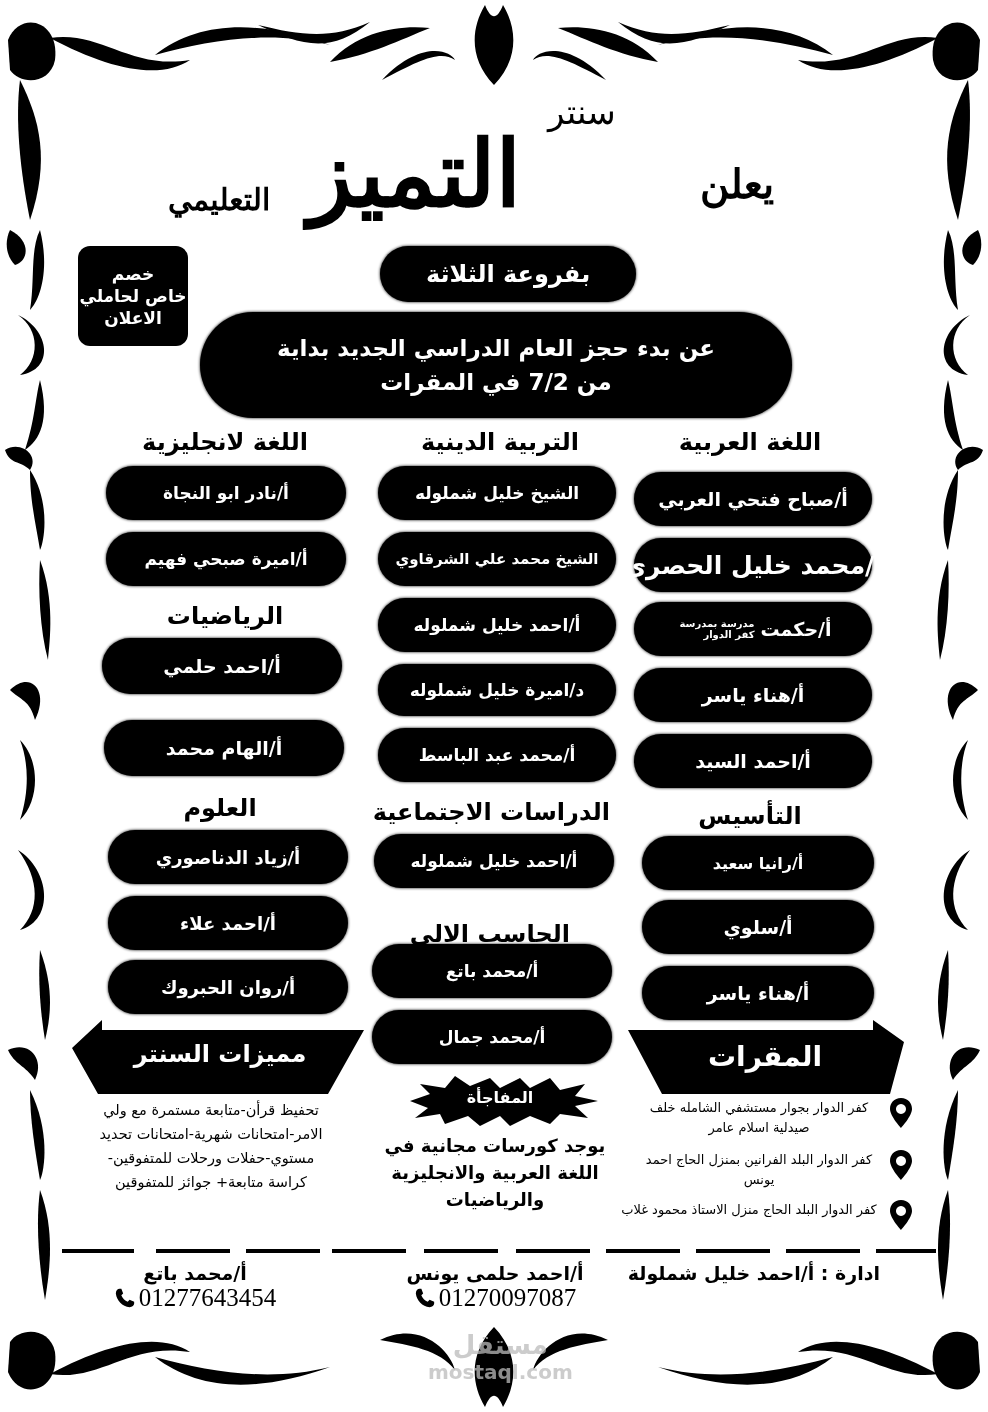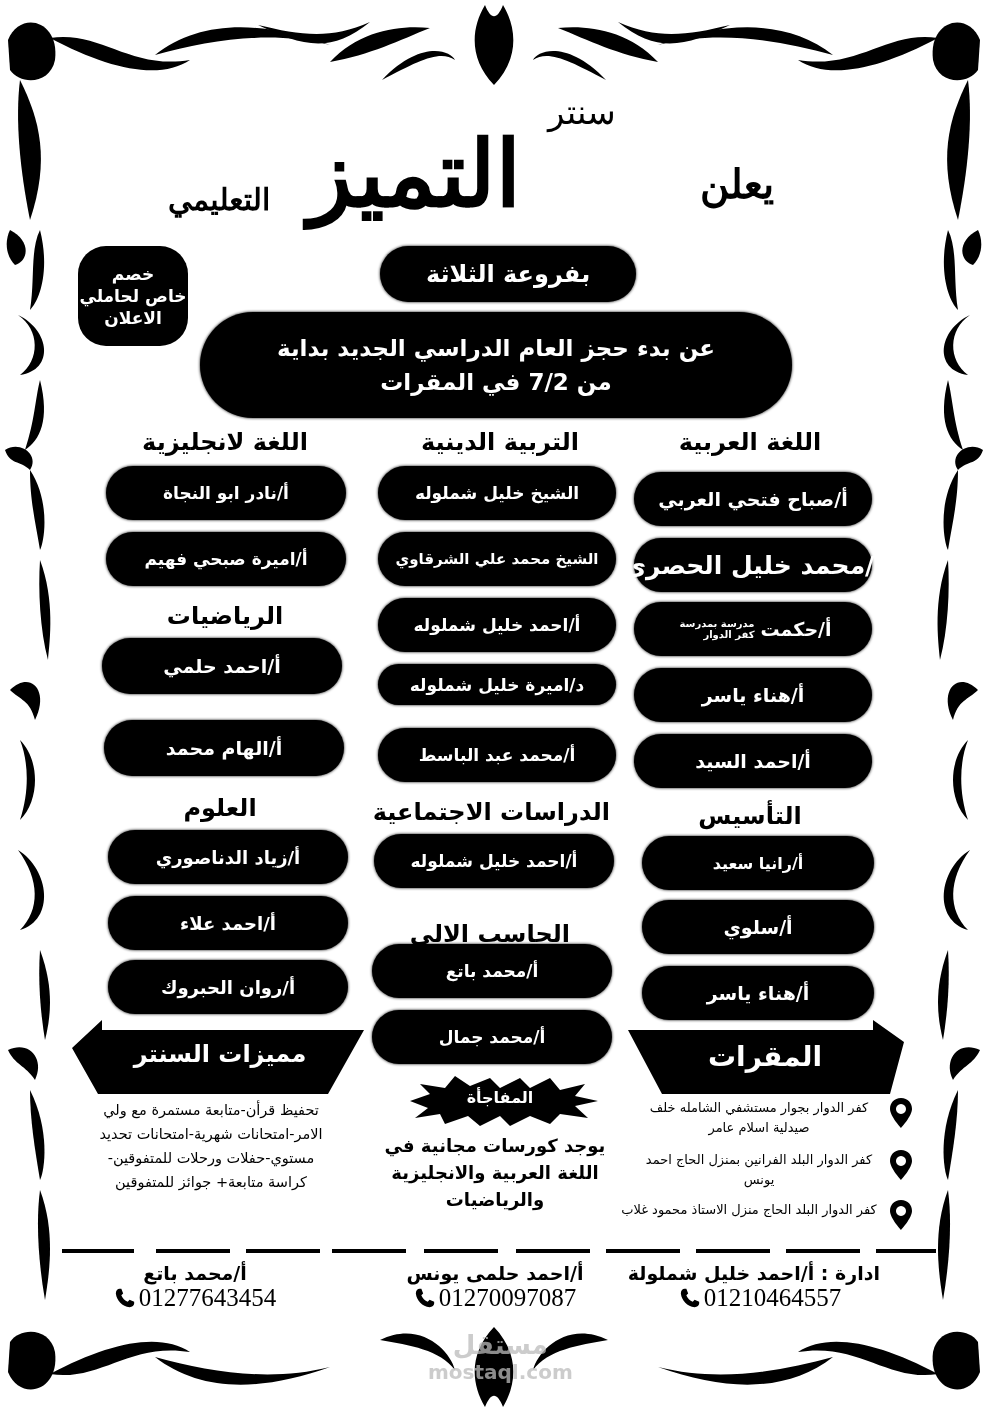--- a/index.html
+++ b/index.html
@@ -6,21 +6,21 @@
   body{width:988px;height:1412px;position:relative;overflow:hidden;font-family:"DejaVu Sans",sans-serif;color:#000;}
   .abs{position:absolute;}
   .border-svg{position:absolute;left:0;top:0;width:988px;height:1412px;}
   .pill{position:absolute;background:#000;color:#fff;border-radius:40px;display:flex;align-items:center;justify-content:center;font-weight:bold;direction:rtl;box-shadow:0 0 3px #000;}
   .pill span{white-space:nowrap;}
   .hdr{position:absolute;font-weight:bold;direction:rtl;text-align:center;font-size:24px;white-space:nowrap;}
   .title-main{position:absolute;left:308px;top:128px;font-size:92px;font-weight:bold;direction:rtl;letter-spacing:-2px;font-family:"DejaVu Serif",serif;line-height:1;}
   .title-pre{position:absolute;left:700px;top:160px;font-size:40px;font-weight:bold;direction:rtl;font-family:"DejaVu Serif",serif;}
   .title-post{position:absolute;left:168px;top:182px;font-size:30px;font-weight:bold;direction:rtl;font-family:"DejaVu Serif",serif;}
   .title-top{position:absolute;left:548px;top:92px;font-size:34px;font-family:"DejaVu Serif",serif;direction:rtl;}
-  .badge{position:absolute;left:78px;top:246px;width:110px;height:100px;background:#000;color:#fff;border-radius:28px;display:flex;flex-direction:column;align-items:center;justify-content:center;font-size:17px;font-weight:bold;direction:rtl;line-height:1.3;}
+  .badge{position:absolute;left:78px;top:246px;width:110px;height:100px;background:#000;color:#fff;border-radius:12px;display:flex;flex-direction:column;align-items:center;justify-content:center;font-size:17px;font-weight:bold;direction:rtl;line-height:1.3;}
   .list-text{position:absolute;direction:rtl;text-align:center;font-size:14.5px;line-height:24px;}
   .loc{position:absolute;direction:rtl;display:flex;align-items:flex-start;gap:8px;font-size:13px;line-height:20px;}
   .loc .pin{width:22px;height:30px;flex:0 0 22px;}
   .dash{position:absolute;top:1249px;height:4px;background:#000;}
   .contact{position:absolute;text-align:center;}
   .contact .name{font-weight:bold;font-size:19px;direction:rtl;white-space:nowrap;}
   .contact .phone{font-family:"Liberation Serif",serif;font-size:25px;display:flex;align-items:center;justify-content:center;gap:3px;}
   .surprise{position:absolute;left:400px;top:1076px;width:200px;height:50px;}
   .wm{position:absolute;left:428px;top:1330px;color:#bbb;opacity:.75;text-align:center;font-weight:bold;}
 </style>
@@ -141,21 +141,21 @@
 <div class="hdr" style="left:390px;top:428px;width:220px;">التربية الدينية</div>
 <div class="pill" style="left:378px;top:466px;width:238px;height:54px;font-size:17px;">
     <span>الشيخ خليل شملوله</span>
   </div>
 <div class="pill" style="left:378px;top:532px;width:238px;height:54px;font-size:15px;">
     <span>الشيخ محمد علي الشرقاوي</span>
   </div>
 <div class="pill" style="left:378px;top:598px;width:238px;height:54px;font-size:17px;">
     <span>أ/احمد خليل شملوله</span>
   </div>
-<div class="pill" style="left:378px;top:664px;width:238px;height:41px;font-size:17px;">
+<div class="pill" style="left:378px;top:664px;width:238px;height:52px;font-size:17px;">
     <span>د/اميرة خليل شملوله</span>
   </div>
 <div class="pill" style="left:378px;top:728px;width:238px;height:54px;font-size:17px;">
     <span>أ/محمد عبد الباسط</span>
   </div>
 
 <div class="hdr" style="left:380px;top:798px;width:230px;">الدراسات الاجتماعية</div>
 <div class="pill" style="left:374px;top:834px;width:240px;height:54px;font-size:17px;">
     <span>أ/احمد خليل شملوله</span>
   </div>
@@ -239,26 +239,20 @@
   <div class="dash" style="left:424px;width:74px;"></div>
   <div class="dash" style="left:516px;width:74px;"></div>
   <div class="dash" style="left:606px;width:74px;"></div>
   <div class="dash" style="left:696px;width:74px;"></div>
   <div class="dash" style="left:786px;width:74px;"></div>
   <div class="dash" style="left:876px;width:60px;"></div>
 </div>
 
 <div class="contact" style="left:640px;top:1262px;width:240px;">
   <div class="name">ادارة : أ/احمد خليل شملولة</div>
-  <div class="phone">
-    <svg width="22" height="22" viewBox="0 0 24 24">
-        <path d="M6,2 C4,2 2,4 2,7 C3,15 9,21 17,22 C20,22 22,20 22,18 L22,16 L17,14 L15,16 C12,15 9,12 8,9 L10,7 L8,2 Z" fill="#000"></path>
-      </svg>
-    <span>01210464557</span>
-  </div>
 </div>
 <div class="contact" style="left:390px;top:1262px;width:210px;">
   <div class="name">أ/احمد حلمى يونس</div>
   <div class="phone">
     <svg width="22" height="22" viewBox="0 0 24 24">
         <path d="M6,2 C4,2 2,4 2,7 C3,15 9,21 17,22 C20,22 22,20 22,18 L22,16 L17,14 L15,16 C12,15 9,12 8,9 L10,7 L8,2 Z" fill="#000"></path>
       </svg>
     <span>01270097087</span>
   </div>
 </div>

